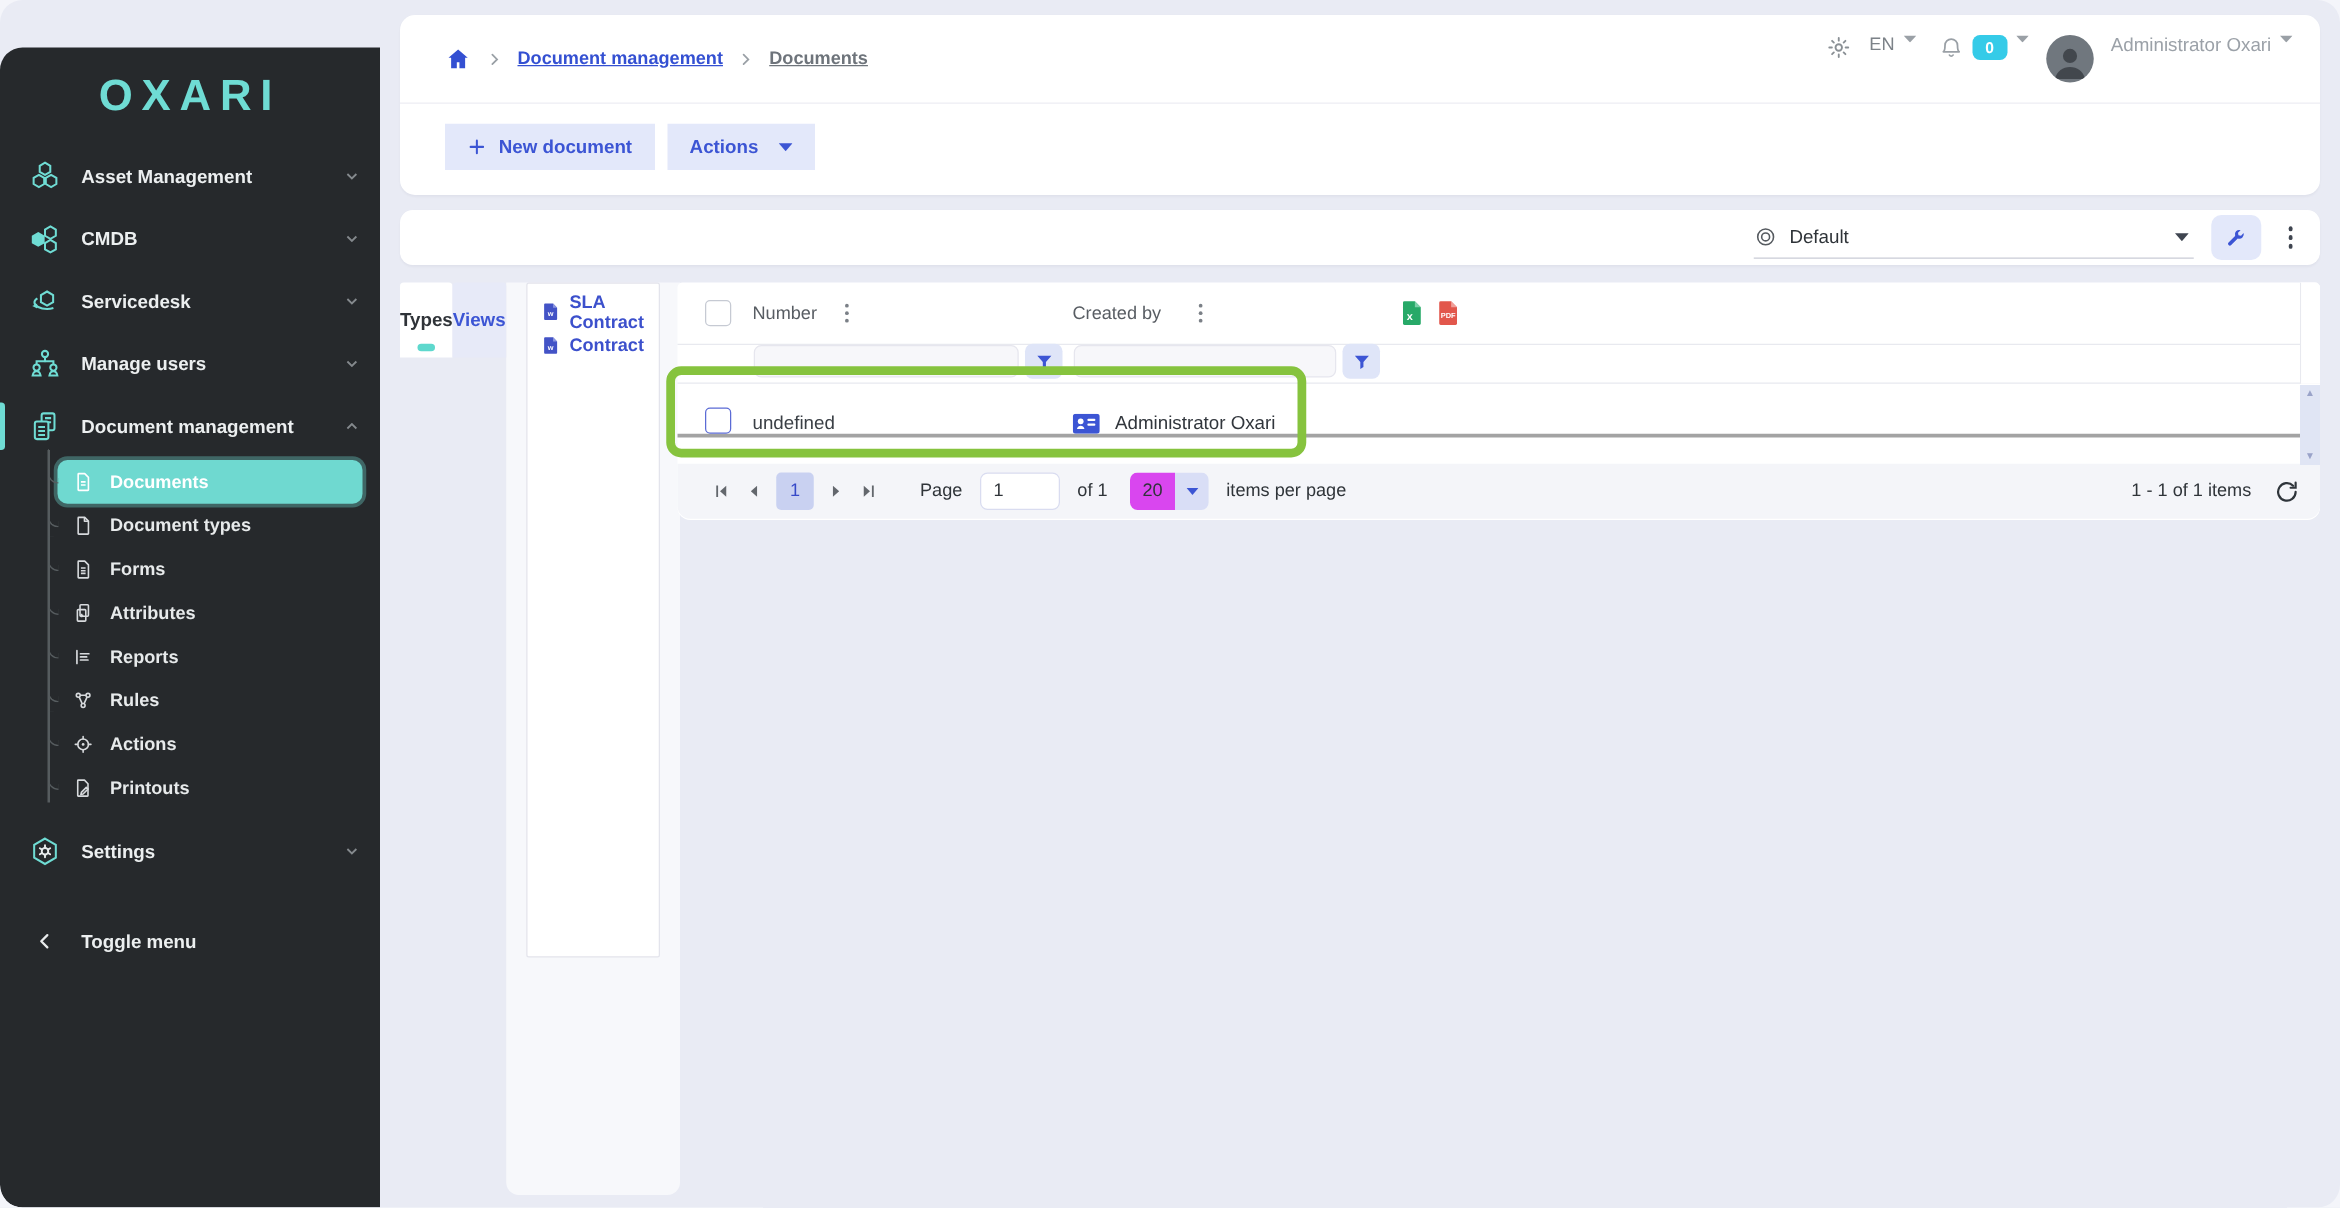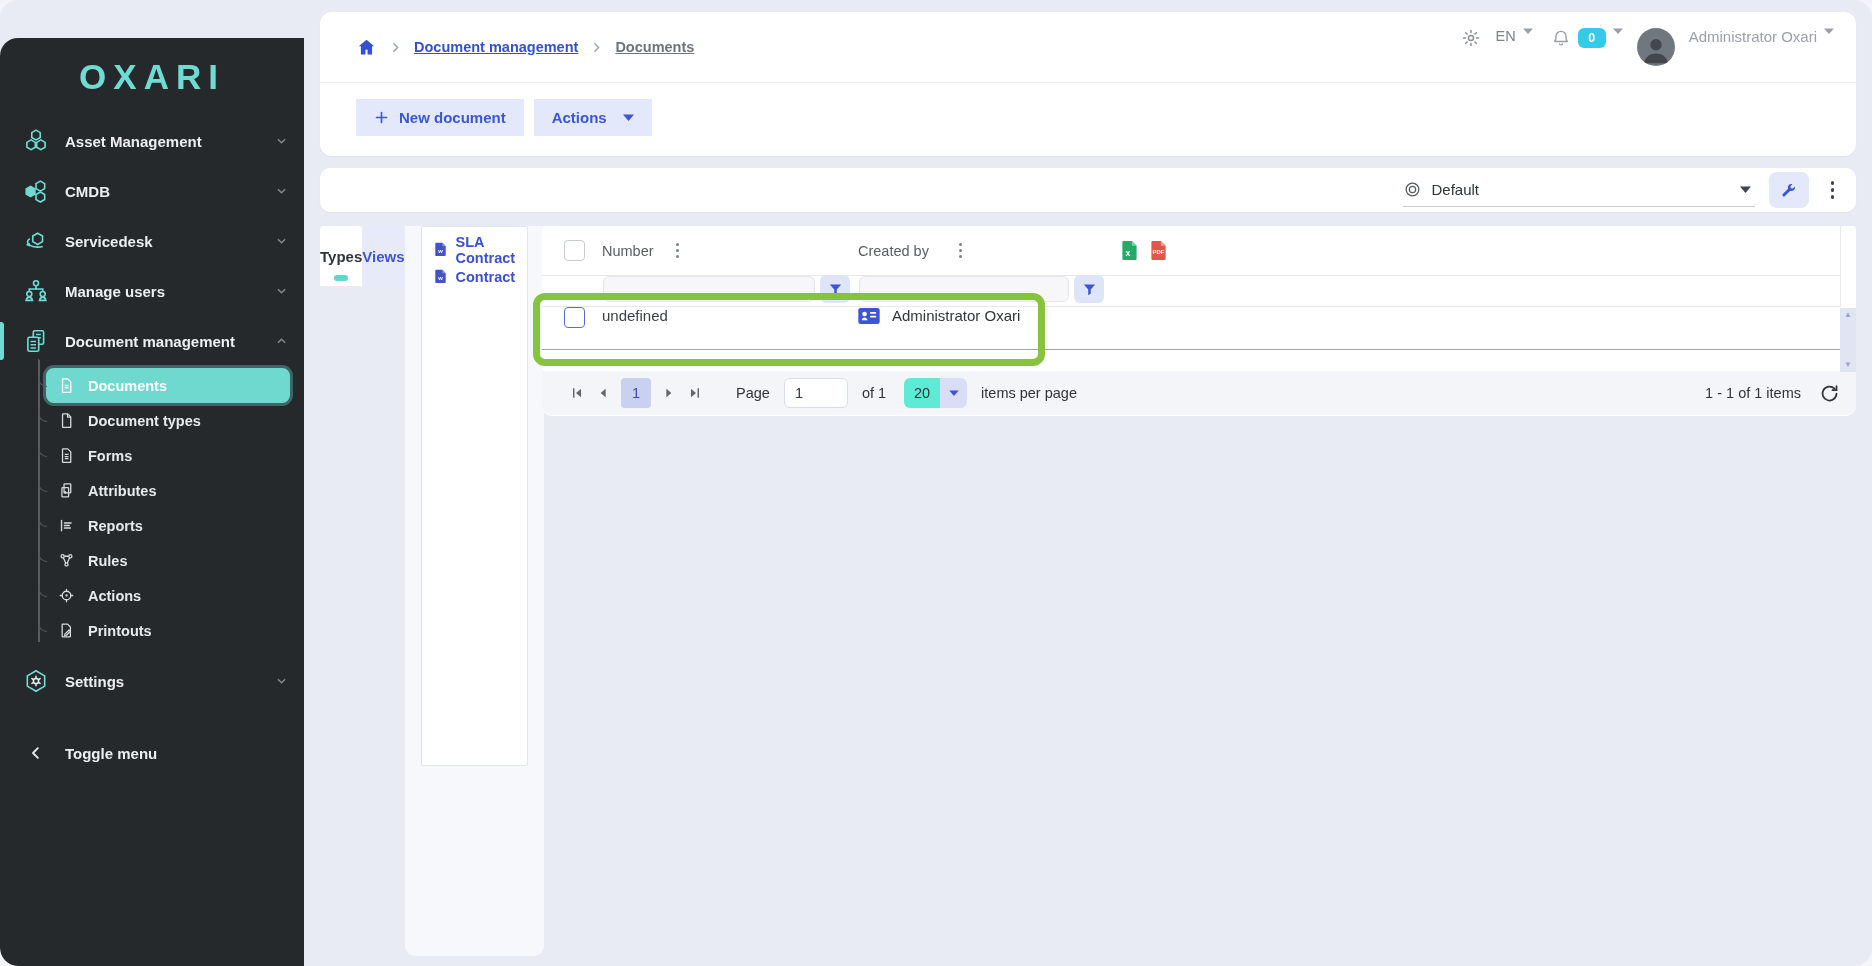--- a/index.html
+++ b/index.html
@@ -66,34 +66,34 @@
   .grid { flex:1; margin-left:0; background:#fff; border-radius:4px 4px 10px 10px; position:relative; height:190px; align-self:flex-start; }
   .g-head { height:50px; display:flex; align-items:center; padding:0 20px 0 22px; border-bottom:1px solid #e8e9ef; }
   .col-number { width:256px; margin-left:17px; display:flex; align-items:center; gap:14px; }
   .col-created { width:256px; display:flex; align-items:center; gap:22px; }
   .g-col-label { color:#585d63; font-size:14.5px; }
   .exports { display:flex; align-items:center; gap:10px; margin-left:6px; }
   .g-filter { height:31px; display:flex; align-items:flex-start; padding-left:61px; border-bottom:1px solid #e8e9ef; }
   .f-input { width:212px; height:26px; border:1px solid #e6e6ee; background:#f7f7fa; border-radius:6px; font:inherit; padding:0 8px; }
   .f-btn { width:30px; height:28px; margin-left:5px; margin-top:-1px; border:none; border-radius:6px; background:#dfe5f8; display:flex; align-items:center; justify-content:center; cursor:pointer; }
   .f-in2 { margin-left:9px; width:210px; }
-  .g-row { height:43px; display:flex; align-items:flex-start; padding:0 20px 0 22px; border-bottom:1px solid #a3a3a3; }
+  .g-row { height:43px; display:flex; align-items:flex-end; padding:0 20px 0 22px; border-bottom:3px solid #a3a3a3; }
   .cell-number { width:256px; margin-left:17px; color:#3a3f45; font-size:15px; }
   .cell-created { display:flex; align-items:center; gap:12px; color:#31363c; font-size:15px; }
   .cb { width:21px; height:21px; border:1.6px solid #c6cad3; border-radius:4px; background:#fff; appearance:none; cursor:pointer; flex:none; }
   .cb.rowcb { border-color:#5b6bd5; }
   .g-gap { height:21px; }
   .pager { height:44px; background:#f4f5f9; border-radius:0 0 10px 10px; display:flex; align-items:center; padding:0 16px 0 22px; }
   .pg-ic { width:26px; height:26px; display:flex; align-items:center; justify-content:center; cursor:pointer; }
   .pg-num { min-width:30px; height:30px; border-radius:4px; background:#c9d1f1; color:#3649c8; display:flex; align-items:center; justify-content:center; font-size:14.5px; margin:0 5px; cursor:pointer; }
   .pg-label { color:#2f3439; font-size:14.5px; }
   .pg-page-lbl { margin-left:28px; }
   .page-input { width:64px; height:30px; border:1px solid #d9dcf0; border-radius:6px; background:#fff; margin:0 14px; padding:0 10px; font:inherit; font-size:14.5px; color:#2f3439; }
   .size-select { margin-left:18px; height:30px; border-radius:6px; overflow:hidden; display:flex; cursor:pointer; }
-  .size-val { width:36px; background:#5eead4; display:flex; align-items:center; justify-content:center; color:#2f3439; font-size:14.5px; }
+  .size-val { width:36px; background:#d946ef; display:flex; align-items:center; justify-content:center; color:#2f3439; font-size:14.5px; }
   .size-caret { width:27px; background:#d9def6; display:flex; align-items:center; justify-content:center; }
   .ipp { margin-left:14px; }
   .pager-right { margin-left:auto; display:flex; align-items:center; gap:18px; }
   .scroll-head { position:absolute; top:0; right:0; width:16px; height:81px; border-left:1px solid #e8e9ef; background:#fff; border-radius:0 4px 0 0; }
   .scrollbar { position:absolute; top:82px; right:0; width:16px; height:64px; background:#e0e5f4; display:flex; flex-direction:column; justify-content:space-between; align-items:center; padding:3px 0; }
   .sb-arrow { color:#9aa3c9; font-size:8px; line-height:1; }
   .hl-box { position:absolute; left:-9px; top:67px; width:512px; height:73px; border:7px solid #86c33e; border-radius:12px; pointer-events:none; z-index:5; }
 </style>
 </head>
 <body>

